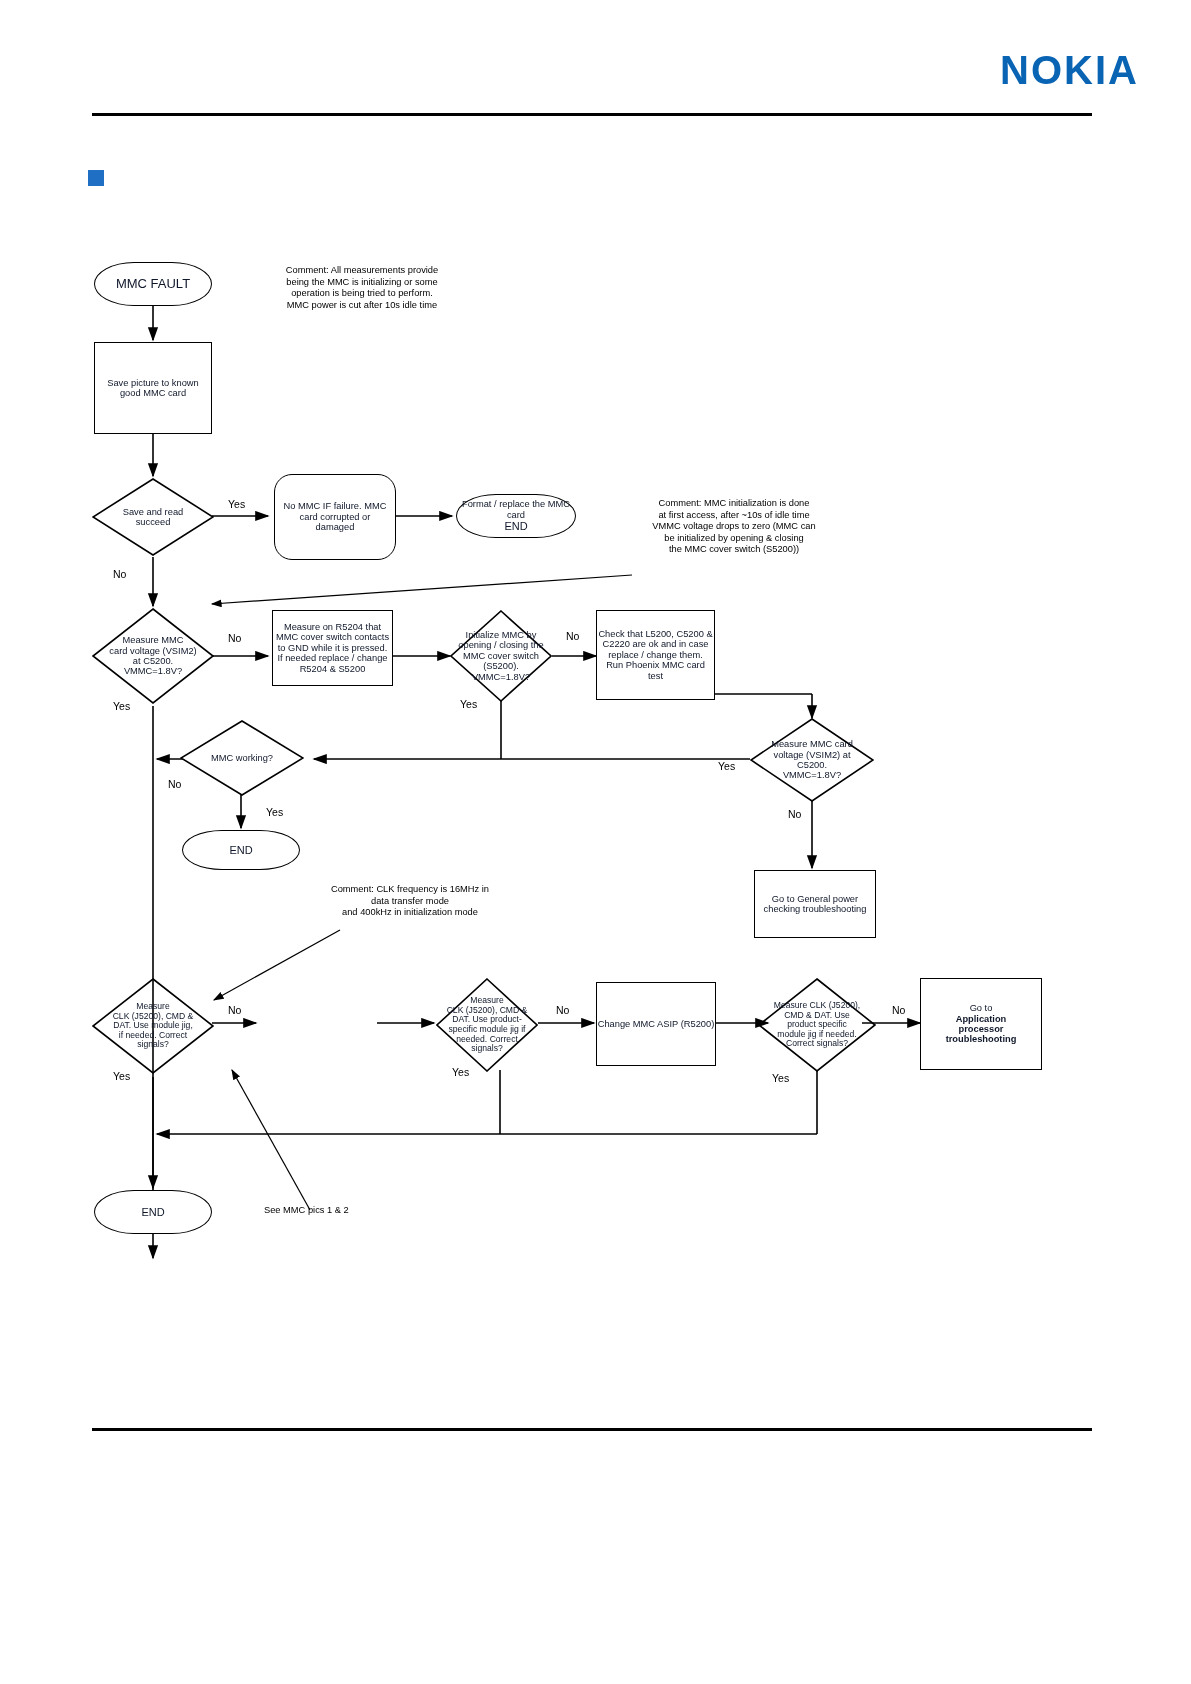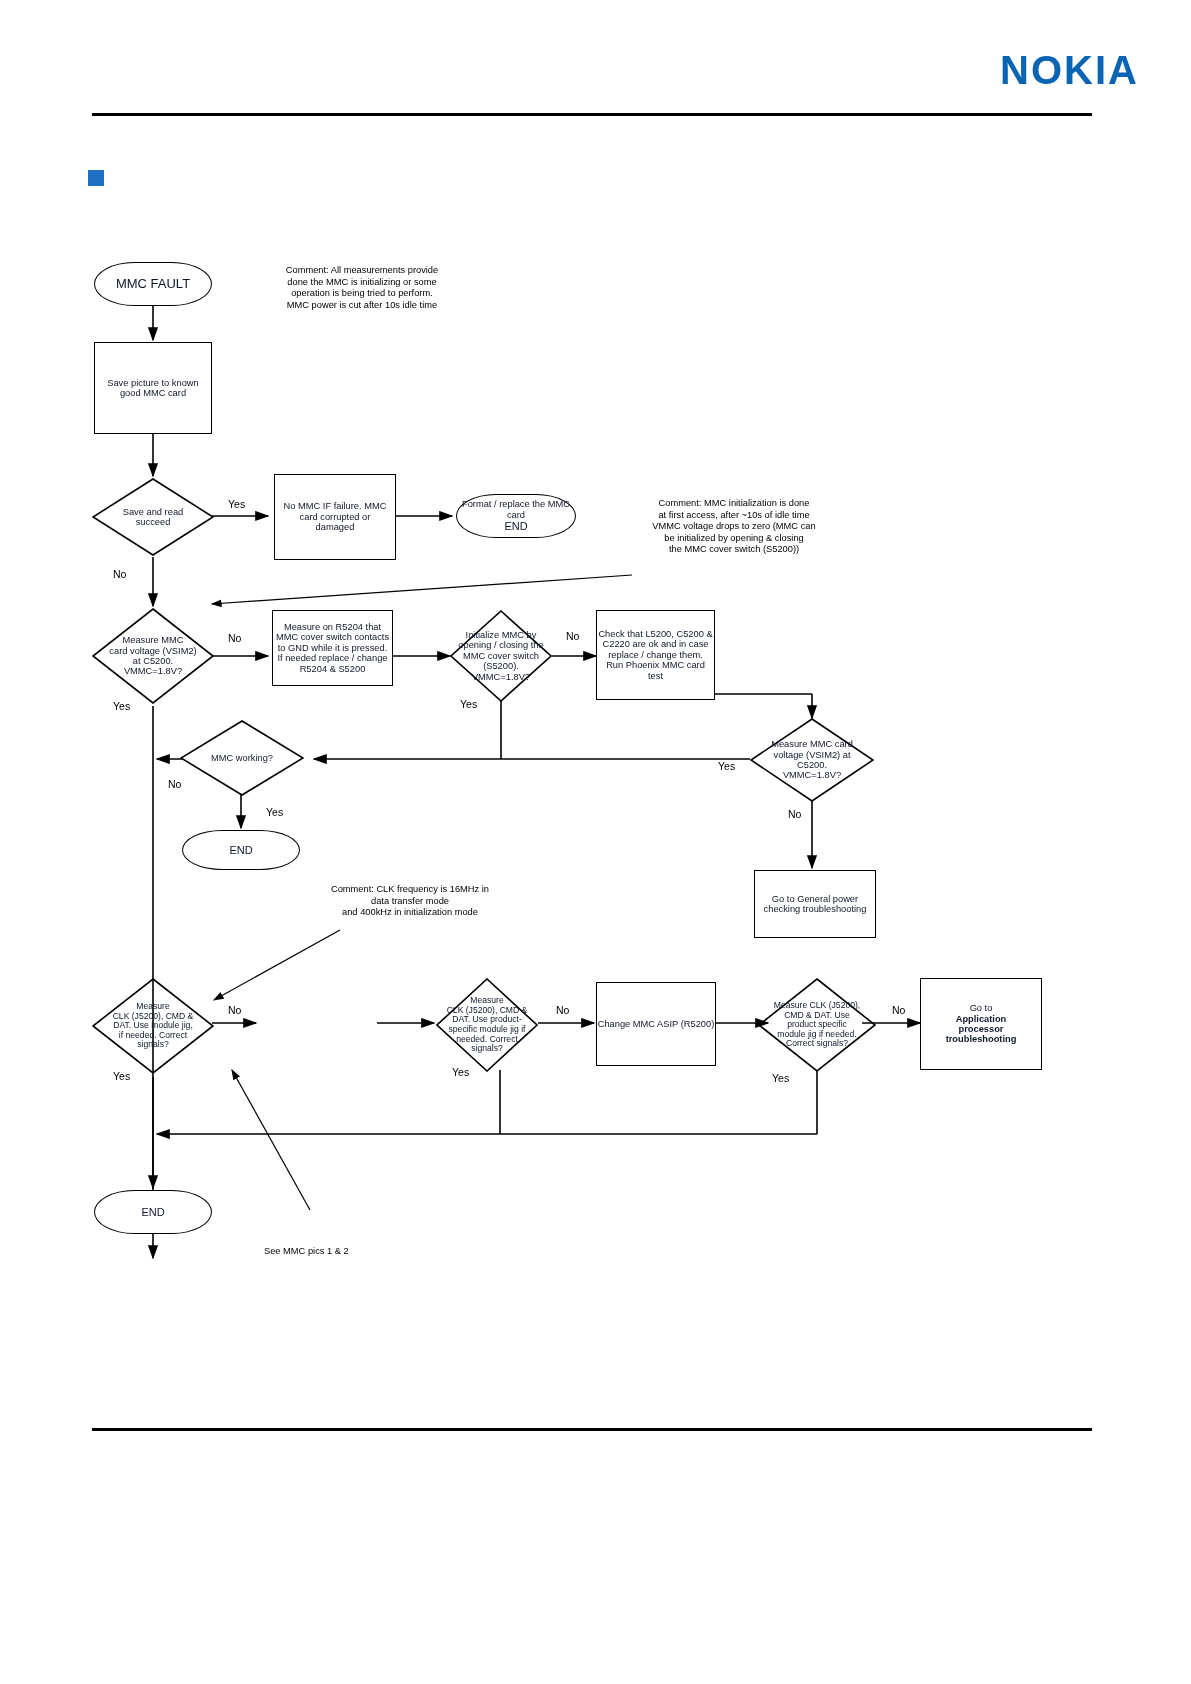--- a/index.html
+++ b/index.html
@@ -106,21 +106,21 @@
       <line x1="310" y1="1210" x2="232" y2="1070" marker-end="url(#ah)" stroke-width="1.2"></line>
     </g>
   </svg>
 
   <div class="node term t13" style="left:94px;top:262px;width:118px;height:44px;">
     <span>MMC FAULT</span>
   </div>
 
   <div class="note t9" style="left:272px;top:265px;width:180px;">
     <div>Comment: All measurements provide</div>
-    <div>done the MMC is initializing or some</div>
+    <div>being the MMC is initializing or some</div>
     <div>operation is being tried to perform.</div>
     <div>MMC power is cut after 10s idle time</div>
   </div>
 
   <div class="node box t9" style="left:94px;top:342px;width:118px;height:92px;">
     <div>
       <div>Save picture to known</div>
       <div>good MMC card</div>
     </div>
   </div>
@@ -130,21 +130,21 @@
       <polygon points="61,1 121,39 61,77 1,39" fill="#fff" stroke="#000" stroke-width="1.6"></polygon>
     </svg>
     <div class="dlabel">
       <div>Save and read</div>
       <div>succeed</div>
     </div>
   </div>
   <div class="edge-lbl" style="left:228px;top:498px;">Yes</div>
   <div class="edge-lbl" style="left:113px;top:568px;">No</div>
 
-  <div class="node box t9" style="left:274px;top:474px;width:122px;height:86px;">
+  <div class="node box t9" style="left:274px;top:474px;width:122px;height:86px;border-radius:18px;">
     <div>
       <div>No MMC IF failure. MMC</div>
       <div>card corrupted or</div>
       <div>damaged</div>
     </div>
   </div>
 
   <div class="node term t9" style="left:456px;top:494px;width:120px;height:44px;">
     <div>
       <div>Format / replace the MMC</div>
@@ -307,17 +307,17 @@
       <div class="b">Application</div>
       <div class="b">processor</div>
       <div class="b">troubleshooting</div>
     </div>
   </div>
 
   <div class="node term t11" style="left:94px;top:1190px;width:118px;height:44px;">
     <span>END</span>
   </div>
 
-  <div class="note t9" style="left:264px;top:1205px;width:160px;text-align:left;margin-top:41px;">
+  <div class="note t9" style="left:264px;top:1205px;width:160px;text-align:left;">
     <span>See MMC pics 1 &amp; 2</span>
   </div>
 
 </div>
 
 </body></html>

